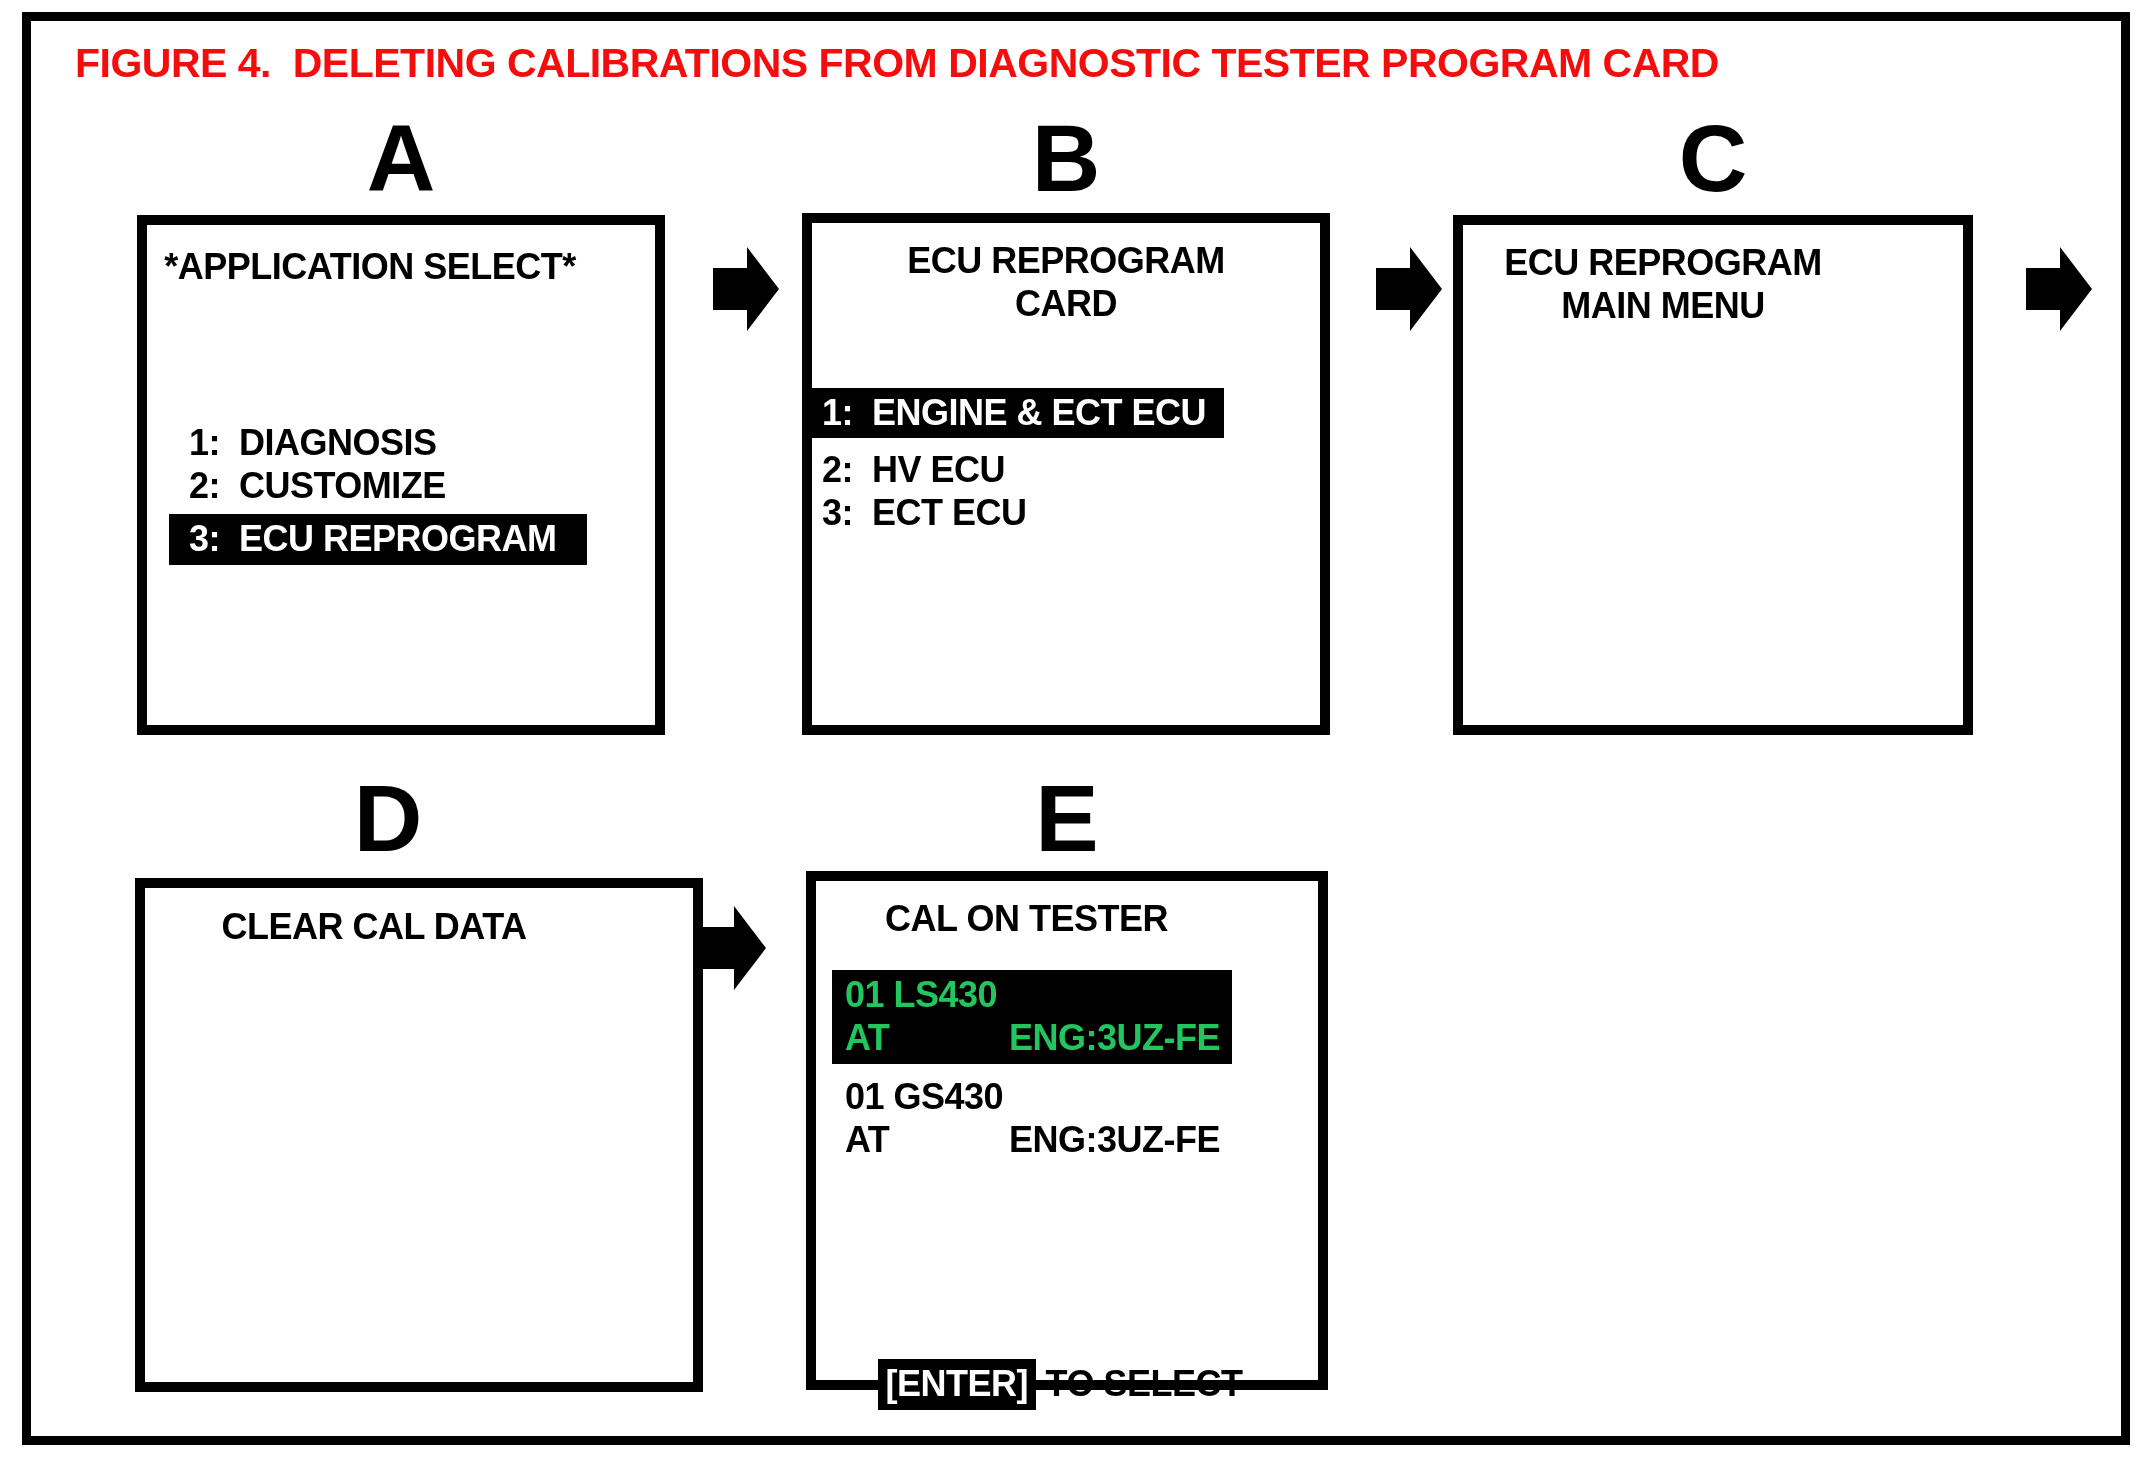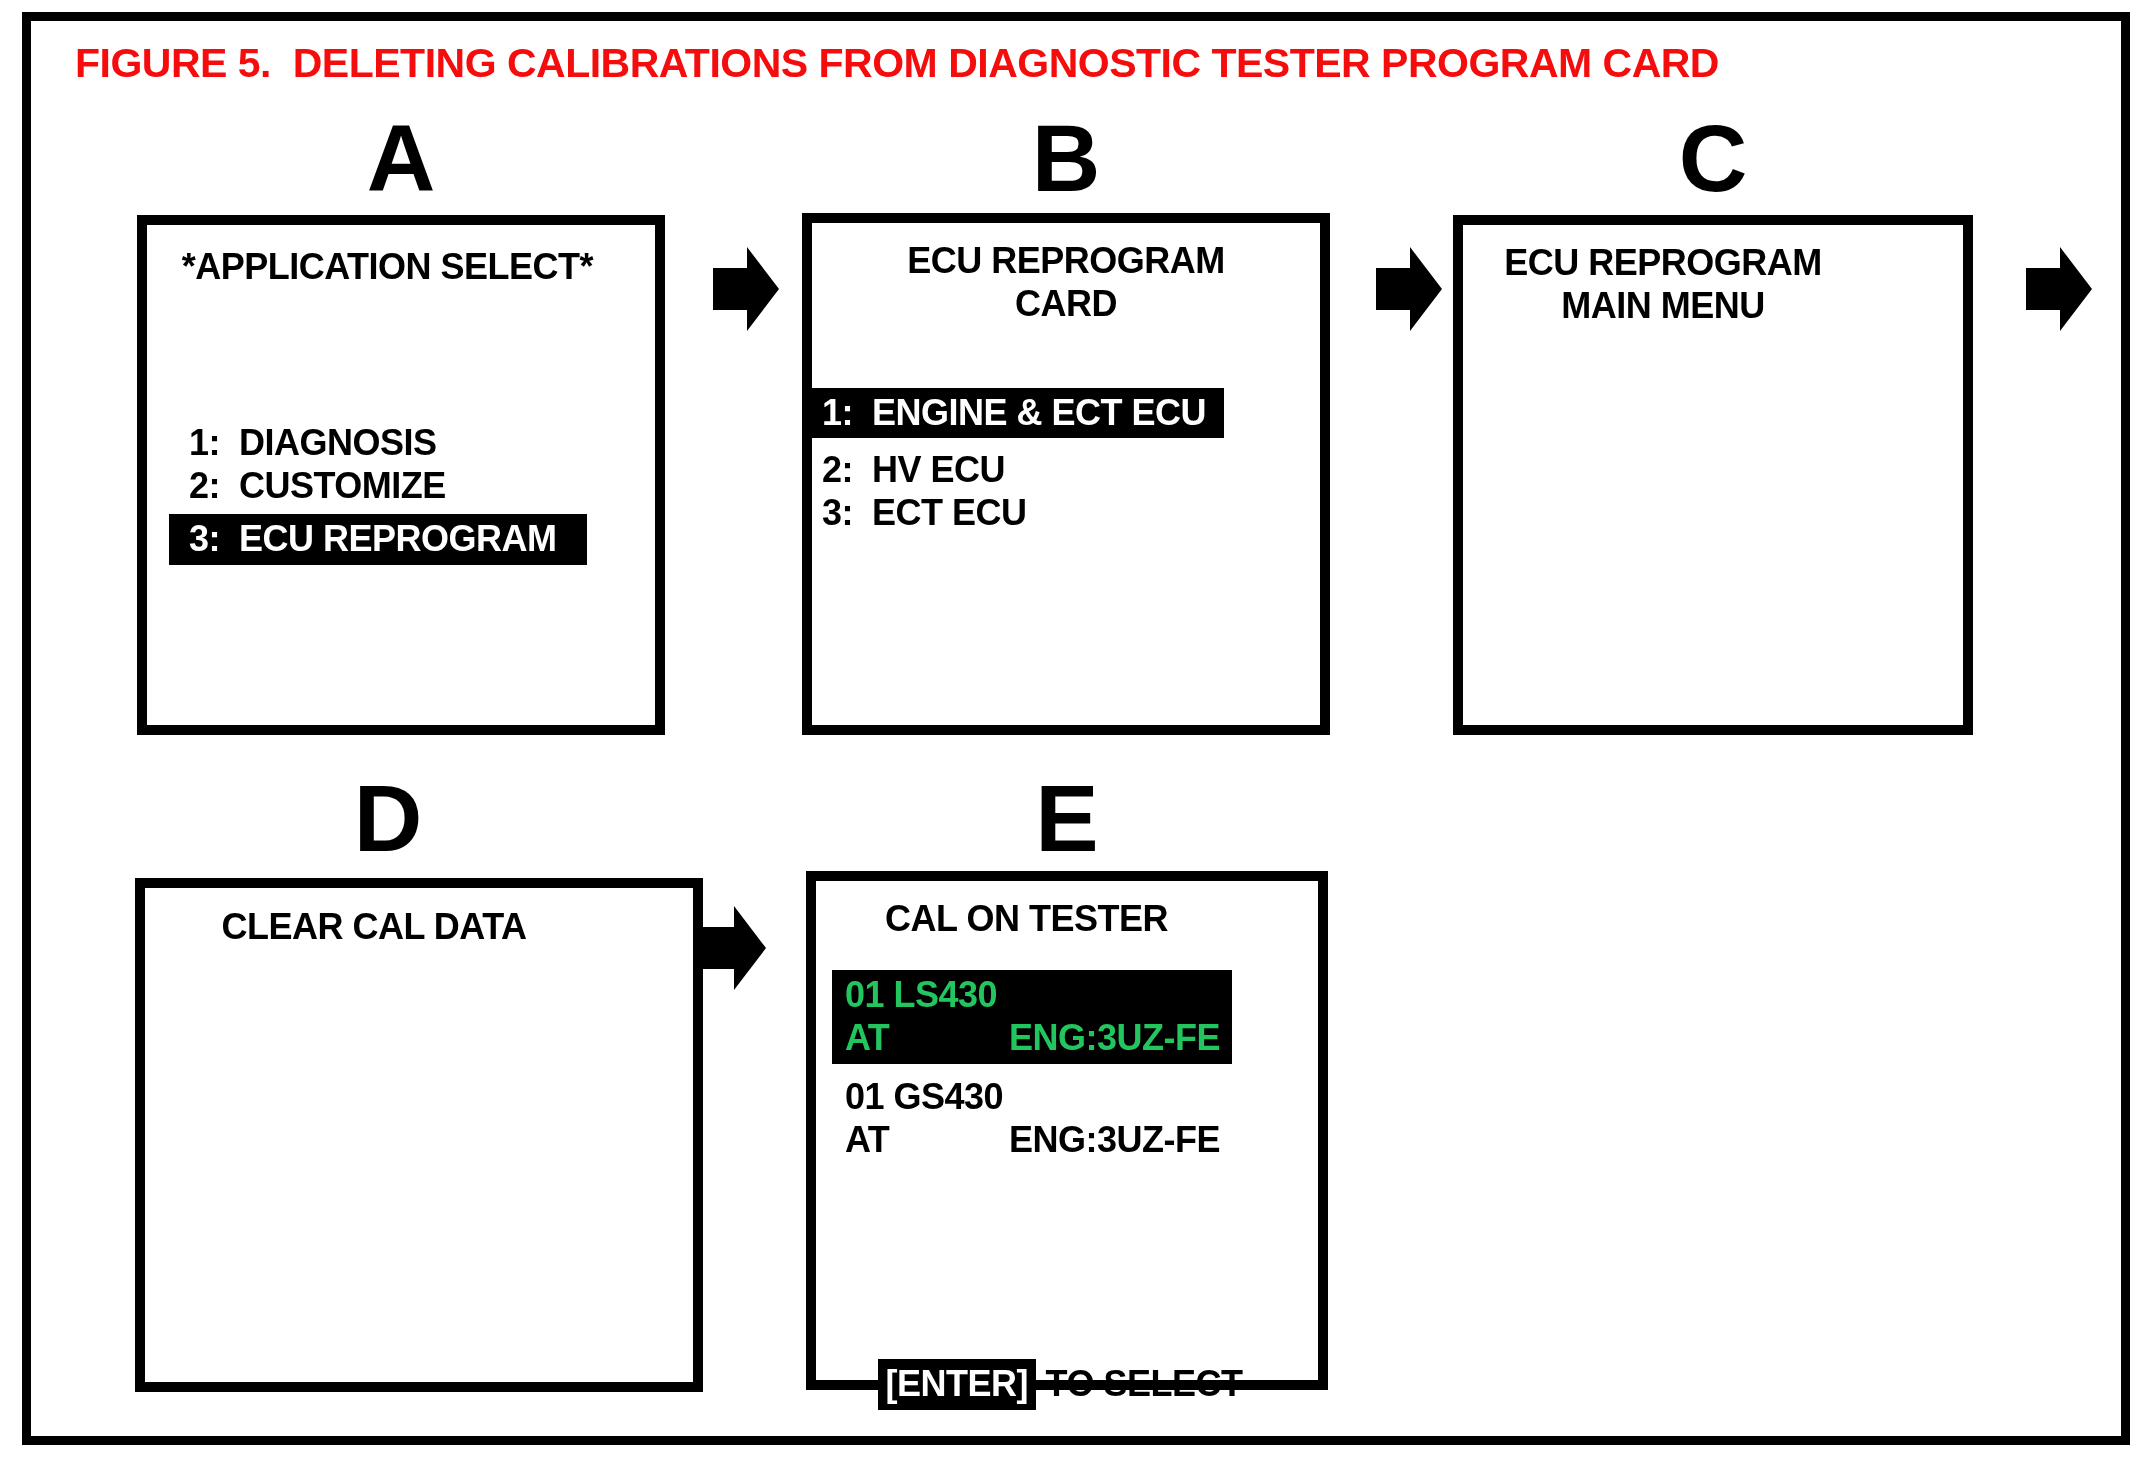--- a/index.html
+++ b/index.html
@@ -43,21 +43,21 @@
   .panel-a { left:137px; top:215px; width:528px; height:520px; }
   .panel-b { left:802px; top:213px; width:528px; height:522px; }
   .panel-c { left:1453px; top:215px; width:520px; height:520px; }
   .panel-d { left:135px; top:878px; width:568px; height:514px; }
   .panel-e { left:806px; top:871px; width:522px; height:519px; }
 
   .heading {
     position:absolute; left:0; right:0; text-align:center;
     font-size:36px; line-height:43px; white-space:pre; letter-spacing:-0.5px;
   }
-  .panel-a .heading { top:20px; right:62px;text-align:right; }
+  .panel-a .heading { top:20px; right:62px; }
   .panel-b .heading { top:16px; }
   .panel-c .heading { top:16px; right:100px; }
   .panel-d .heading { top:17px; right:90px; }
   .panel-e .heading { top:16px; right:120px;padding-left:39px; }
 
   .menu { position:absolute; }
   .mi { font-size:36px; line-height:43px; white-space:pre; letter-spacing:-0.5px; }
   .hl { background:#000; color:#fff; }
 
   
@@ -104,21 +104,21 @@
   .arrow-bc { left:1376px; top:247px; }
   .arrow-c-next { left:2026px; top:247px; }
   .arrow-de { left:700px; top:906px; }
 </style>
 </head>
 <body>
 
 <div class="stage">
   <div class="outer-frame"></div>
 
-  <div class="fig-title">FIGURE 5.  DELETING CALIBRATIONS FROM DIAGNOSTIC TESTER PROGRAM CARD</div>
+  <div class="fig-title">FIGURE 4.  DELETING CALIBRATIONS FROM DIAGNOSTIC TESTER PROGRAM CARD</div>
 
   <div class="step-letter letter-a">A</div>
   <div class="step-letter letter-b">B</div>
   <div class="step-letter letter-c">C</div>
   <div class="step-letter letter-d">D</div>
   <div class="step-letter letter-e">E</div>
 
   <div class="flow-arrow arrow-ab">
     <svg viewBox="0 0 66 84" aria-hidden="true">
         <polygon points="0,21 34,21 34,0 66,42 34,84 34,63 0,63"></polygon>

